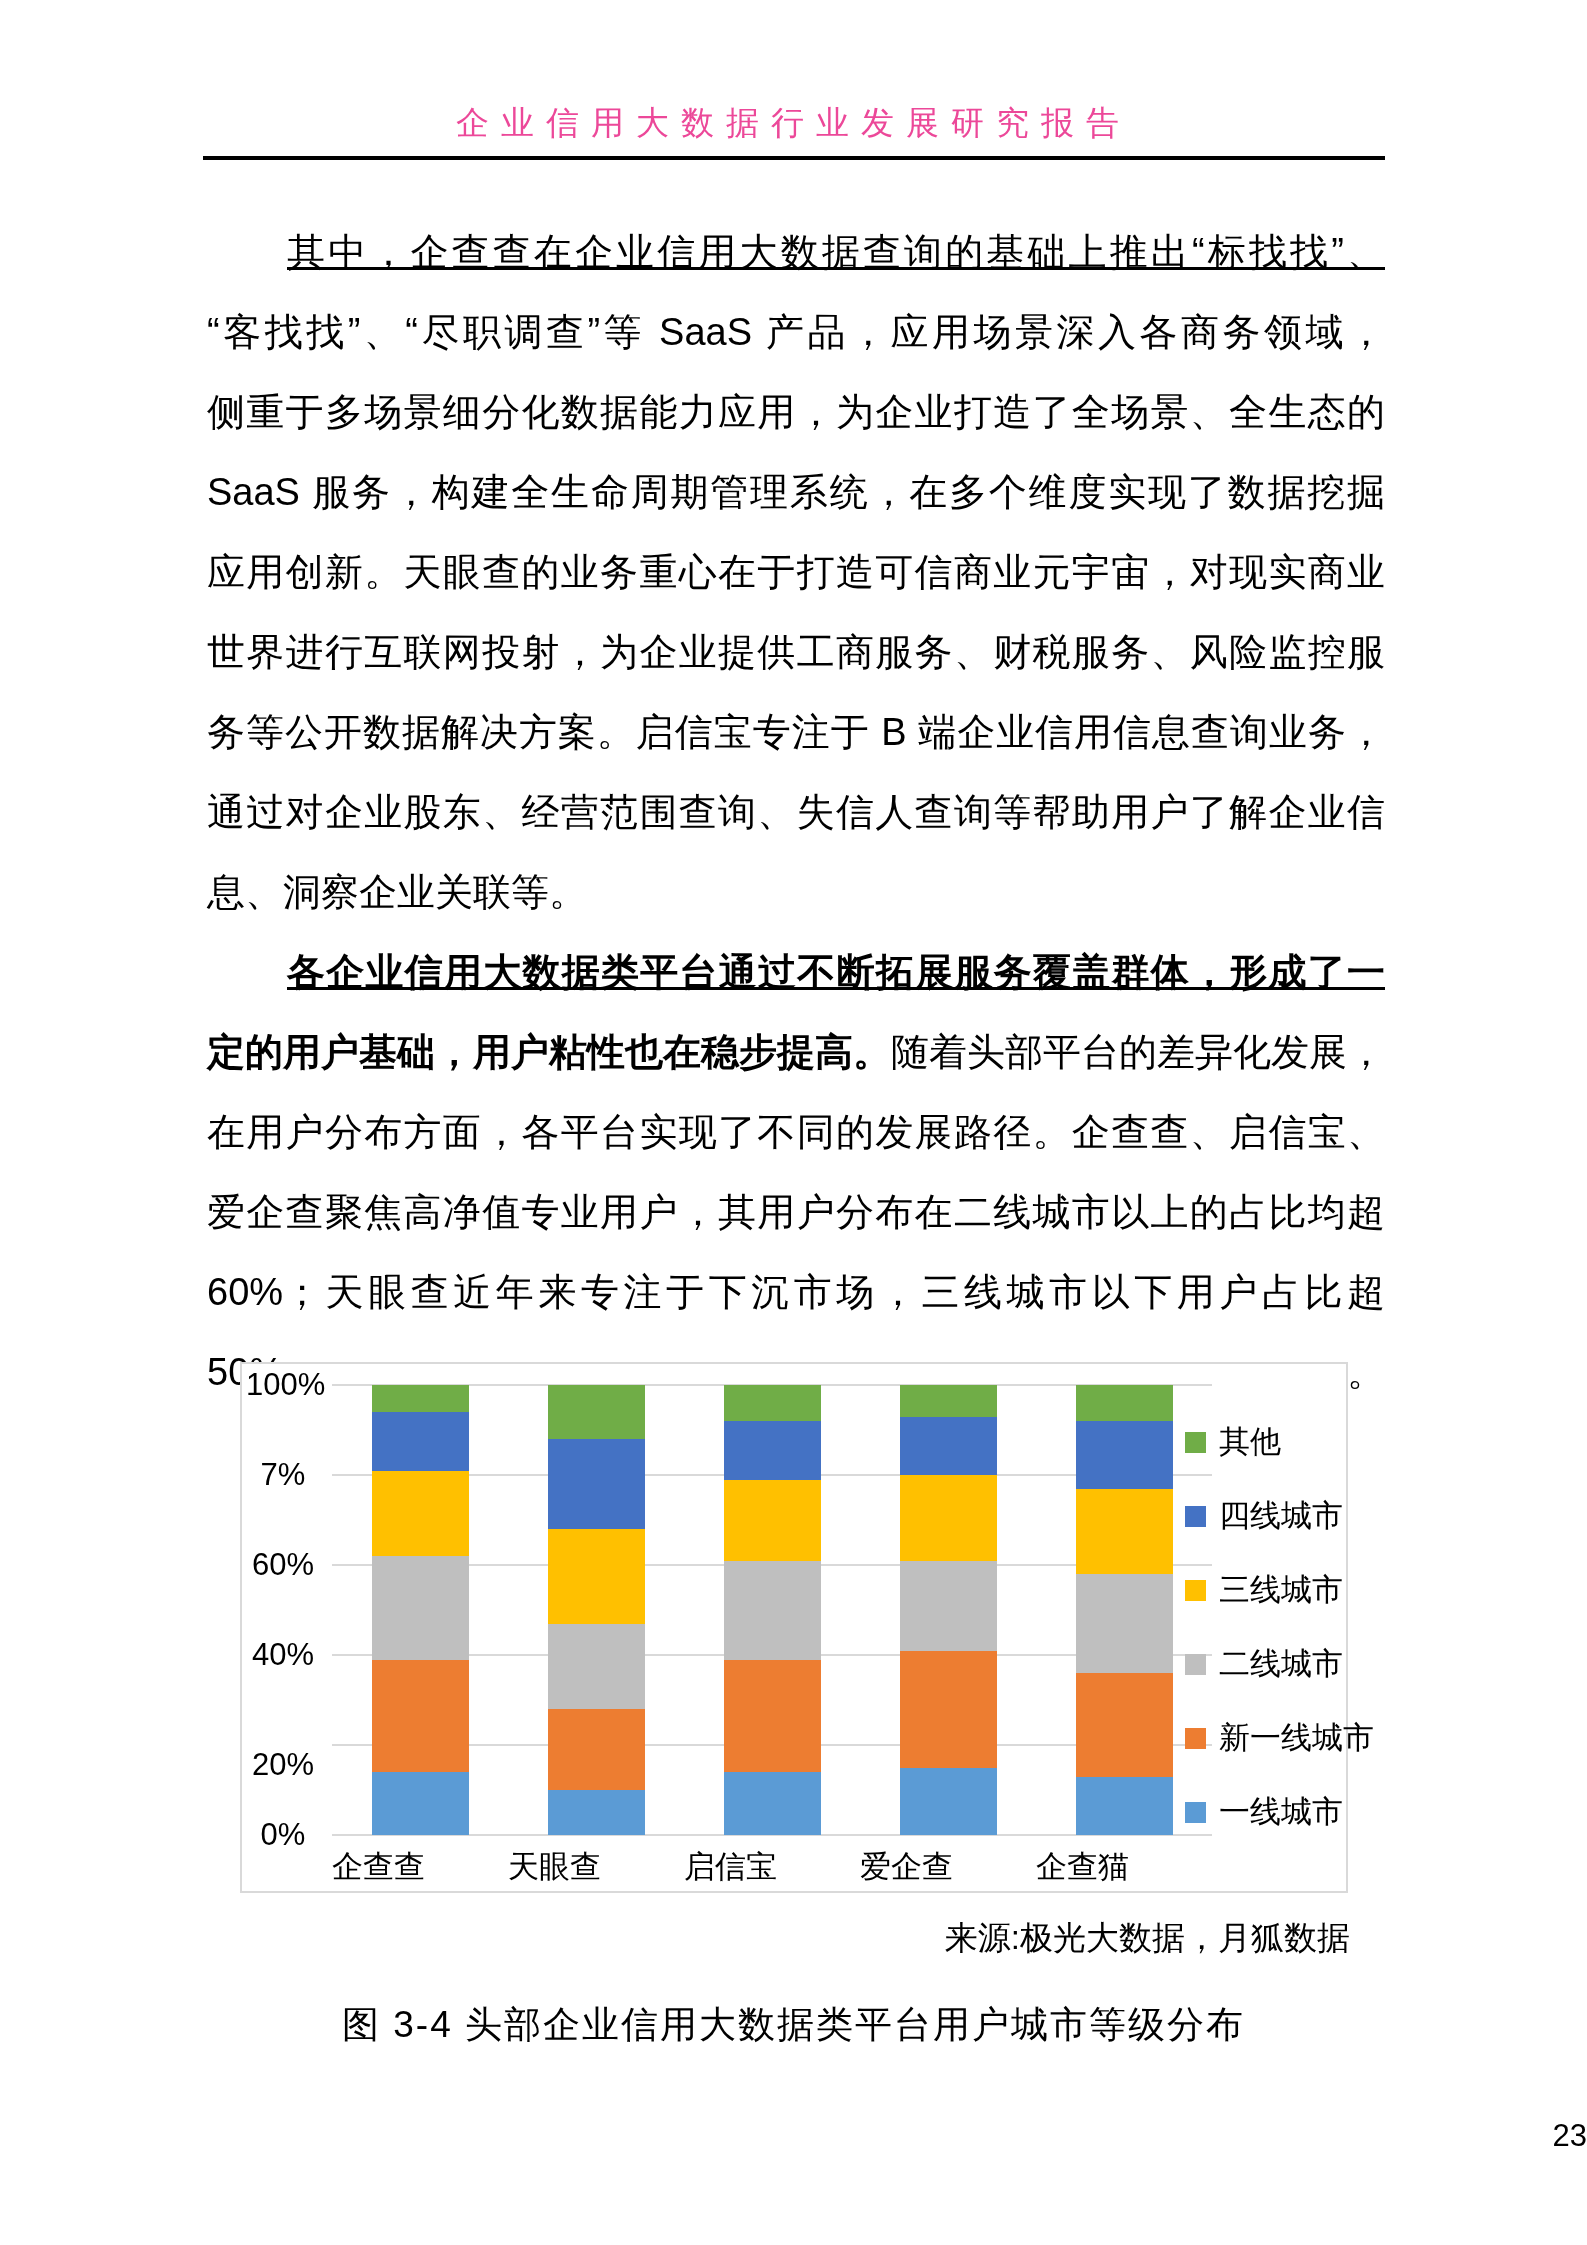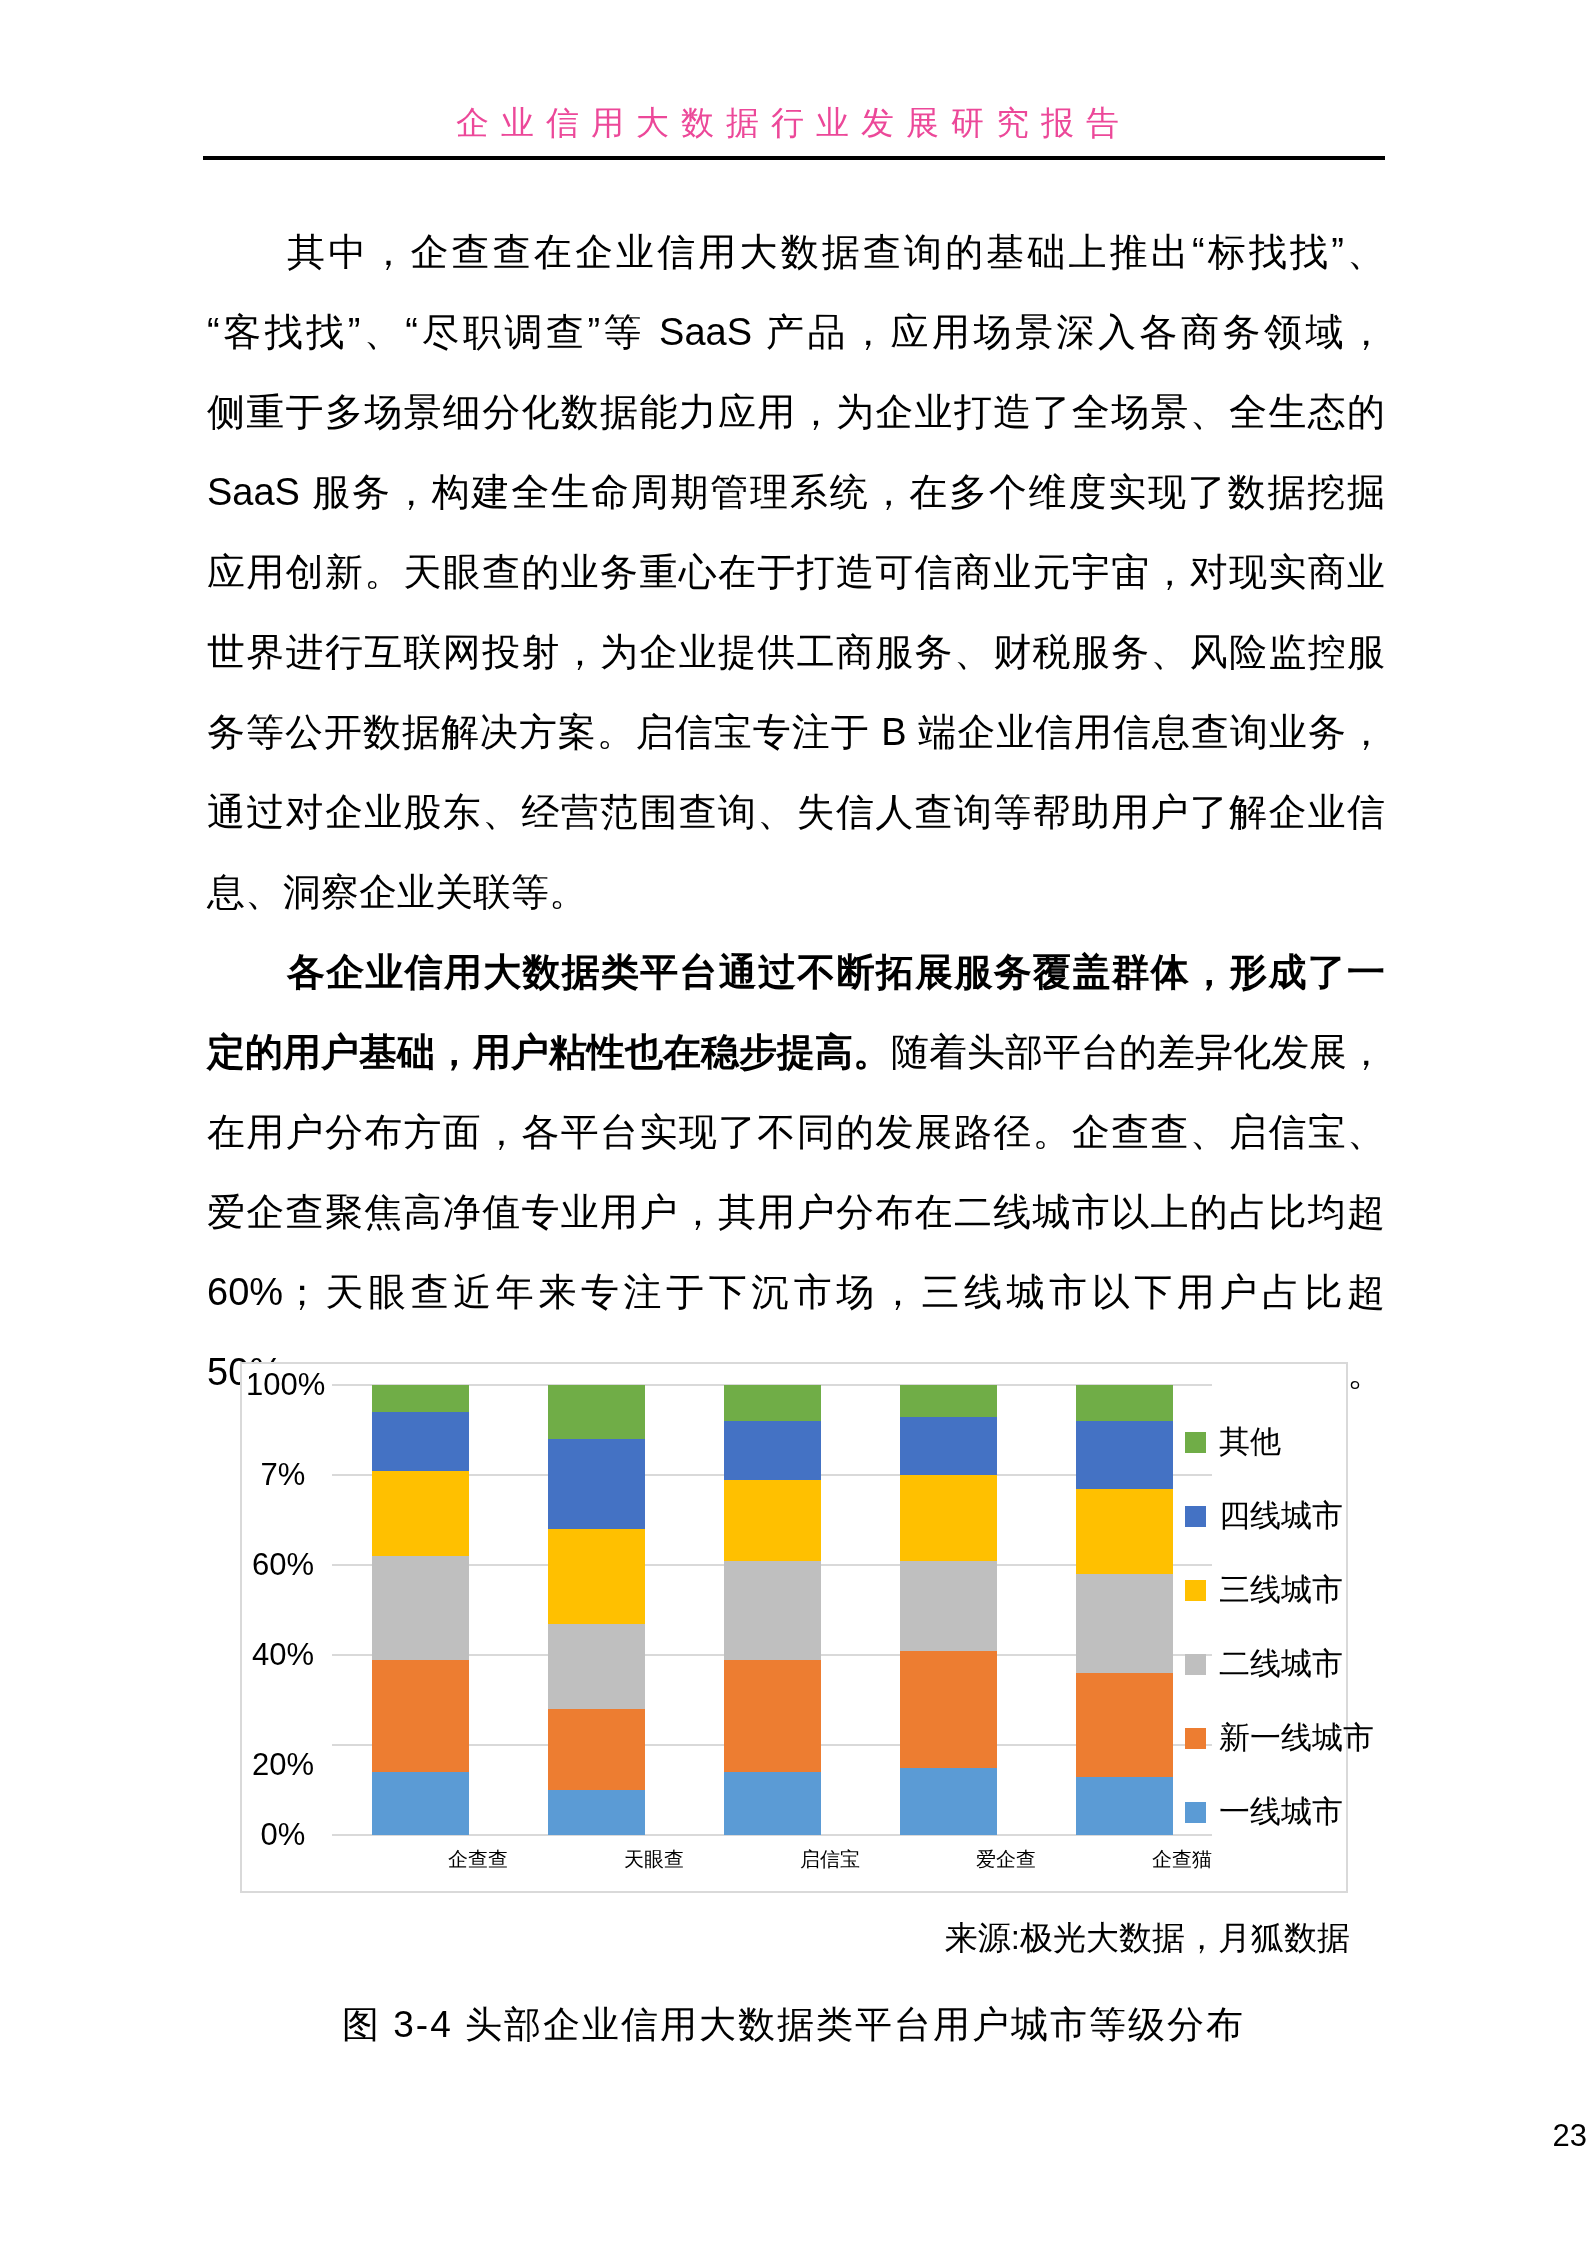--- a/index.html
+++ b/index.html
@@ -14,36 +14,36 @@
   .header-rule{
     position:absolute; top:156px; left:203px; width:1182px; height:0;
     border-top:4px solid #000;
   }
   .content{position:absolute; left:207px; top:212px; width:1178px;}
   .line{
     font-size:38px; height:80px; line-height:80px;
     text-align:justify; text-align-last:justify; text-justify:inter-character;
   }
   .line.nofill{text-align-last:left;}
-  .line.indent{text-indent:80px;}
+  .line.indent{text-indent:80px;text-decoration:underline;}
   .b{font-weight:700;}
 
   .chart-box{
     position:absolute; left:240px; top:1362px; width:1108px; height:531px;
     border:2px solid #D9D9D9; background:#fff; box-sizing:border-box;
   }
   .plot{position:absolute; left:90px; top:21px; width:880px; height:450px;}
   .gridline{position:absolute; left:0; width:100%; height:2px; background:#D9D9D9;}
   .bars{position:absolute; left:0; top:0; width:100%; height:100%; display:flex;}
   .slot{flex:1; display:flex; align-items:flex-end; justify-content:center; height:100%;}
   .bar{width:97px; display:flex; flex-direction:column-reverse;}
   .seg{width:100%;}
   .ylabel{position:absolute; left:4px; width:74px; text-align:center; font-size:31px; line-height:34px;}
   .xlabels{position:absolute; left:90px; top:482px; width:880px; display:flex;}
-  .xlabel{flex:1; text-align:right; font-size:20px;}
+  .xlabel{flex:1; text-align:left; font-size:31px;}
   .legend{position:absolute; left:943px; top:58px;}
   .legend-item{display:flex; align-items:center; height:40px; margin-bottom:34px;}
   .swatch{width:21px; height:21px; margin-right:13px; flex:0 0 auto;}
   .legend-label{font-size:31px; white-space:nowrap;}
 
   .source{position:absolute; top:1916px; left:0; width:1350px; text-align:right; font-size:33px;}
   .caption{position:absolute; top:2000px; left:0; width:100%; text-align:center; font-size:37px; letter-spacing:2px;}
   .pageno{position:absolute; top:2118px; left:0; width:100%; text-align:right; font-size:31px;}
 </style>
 </head>

